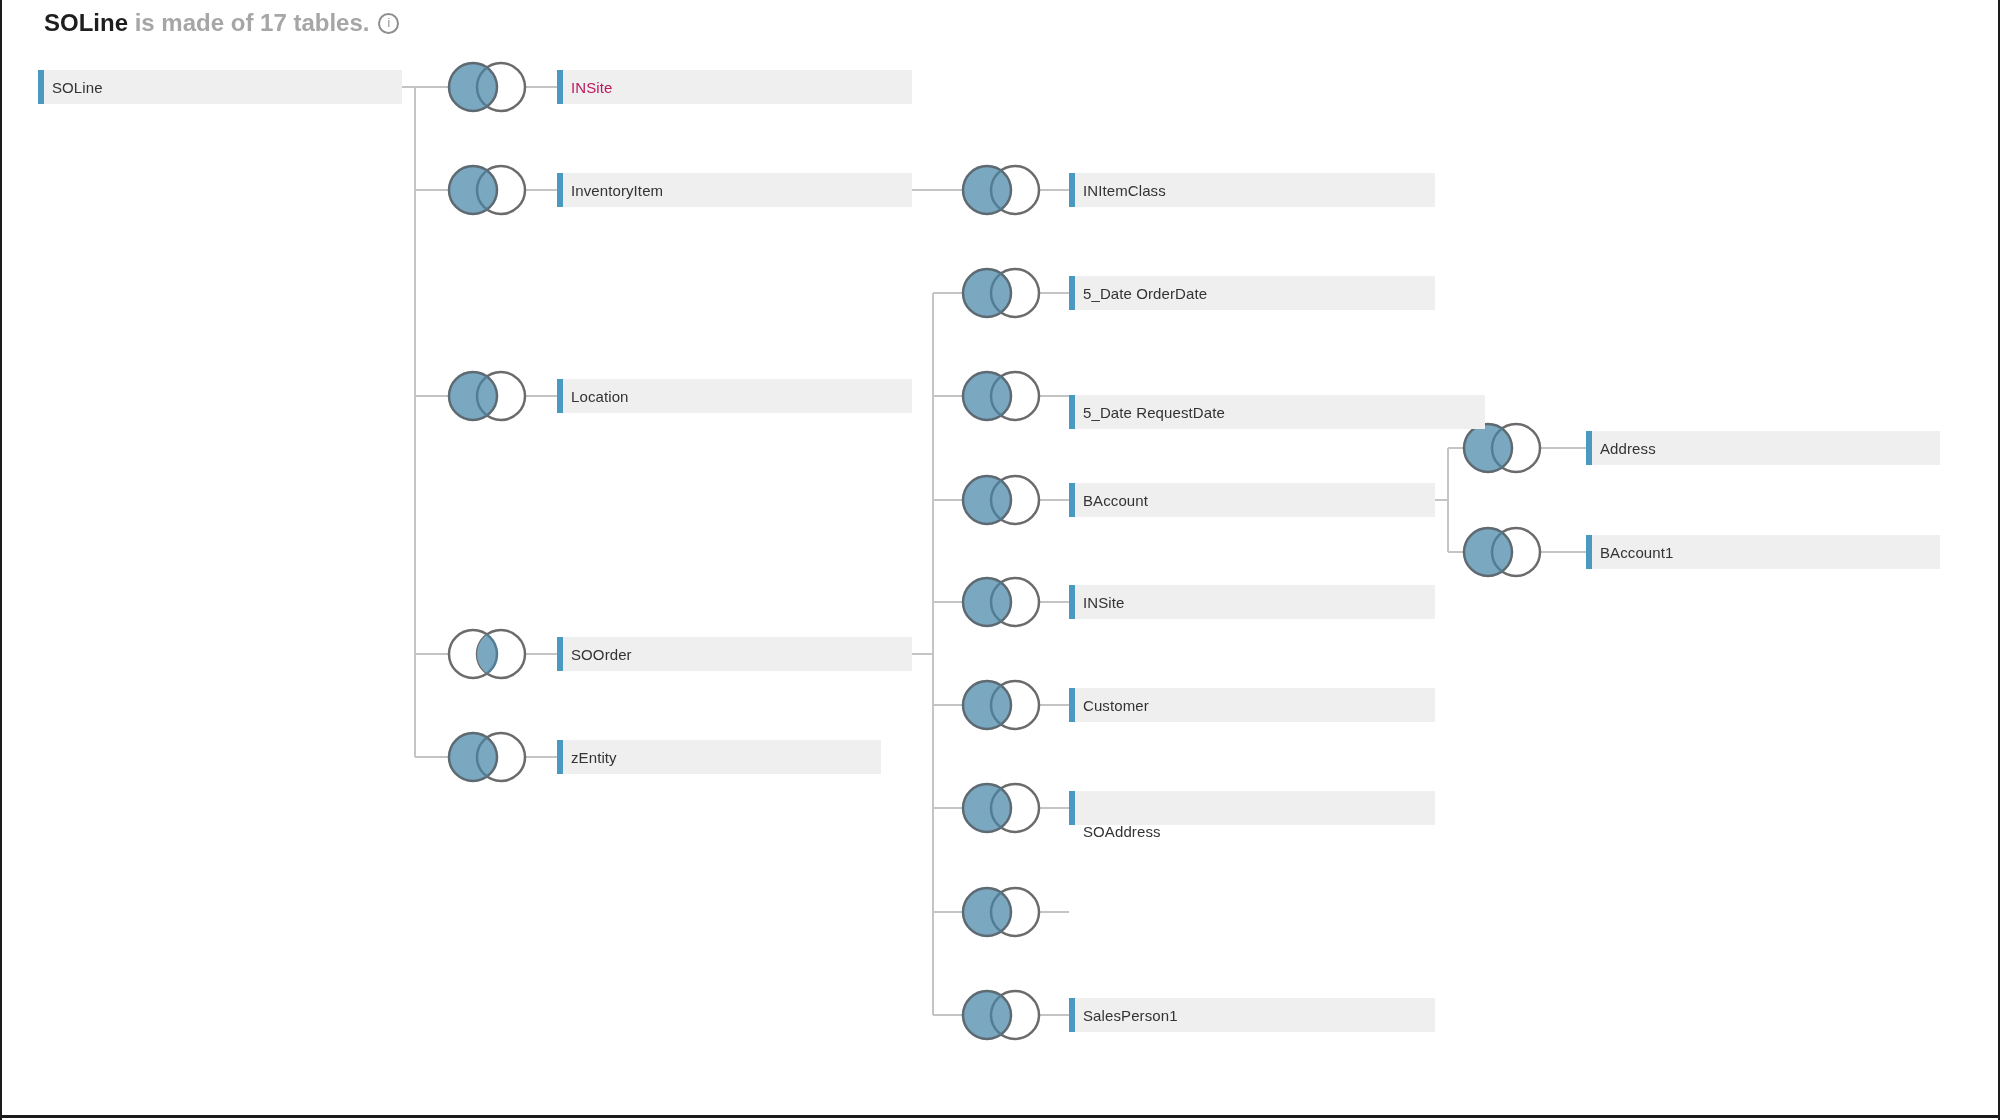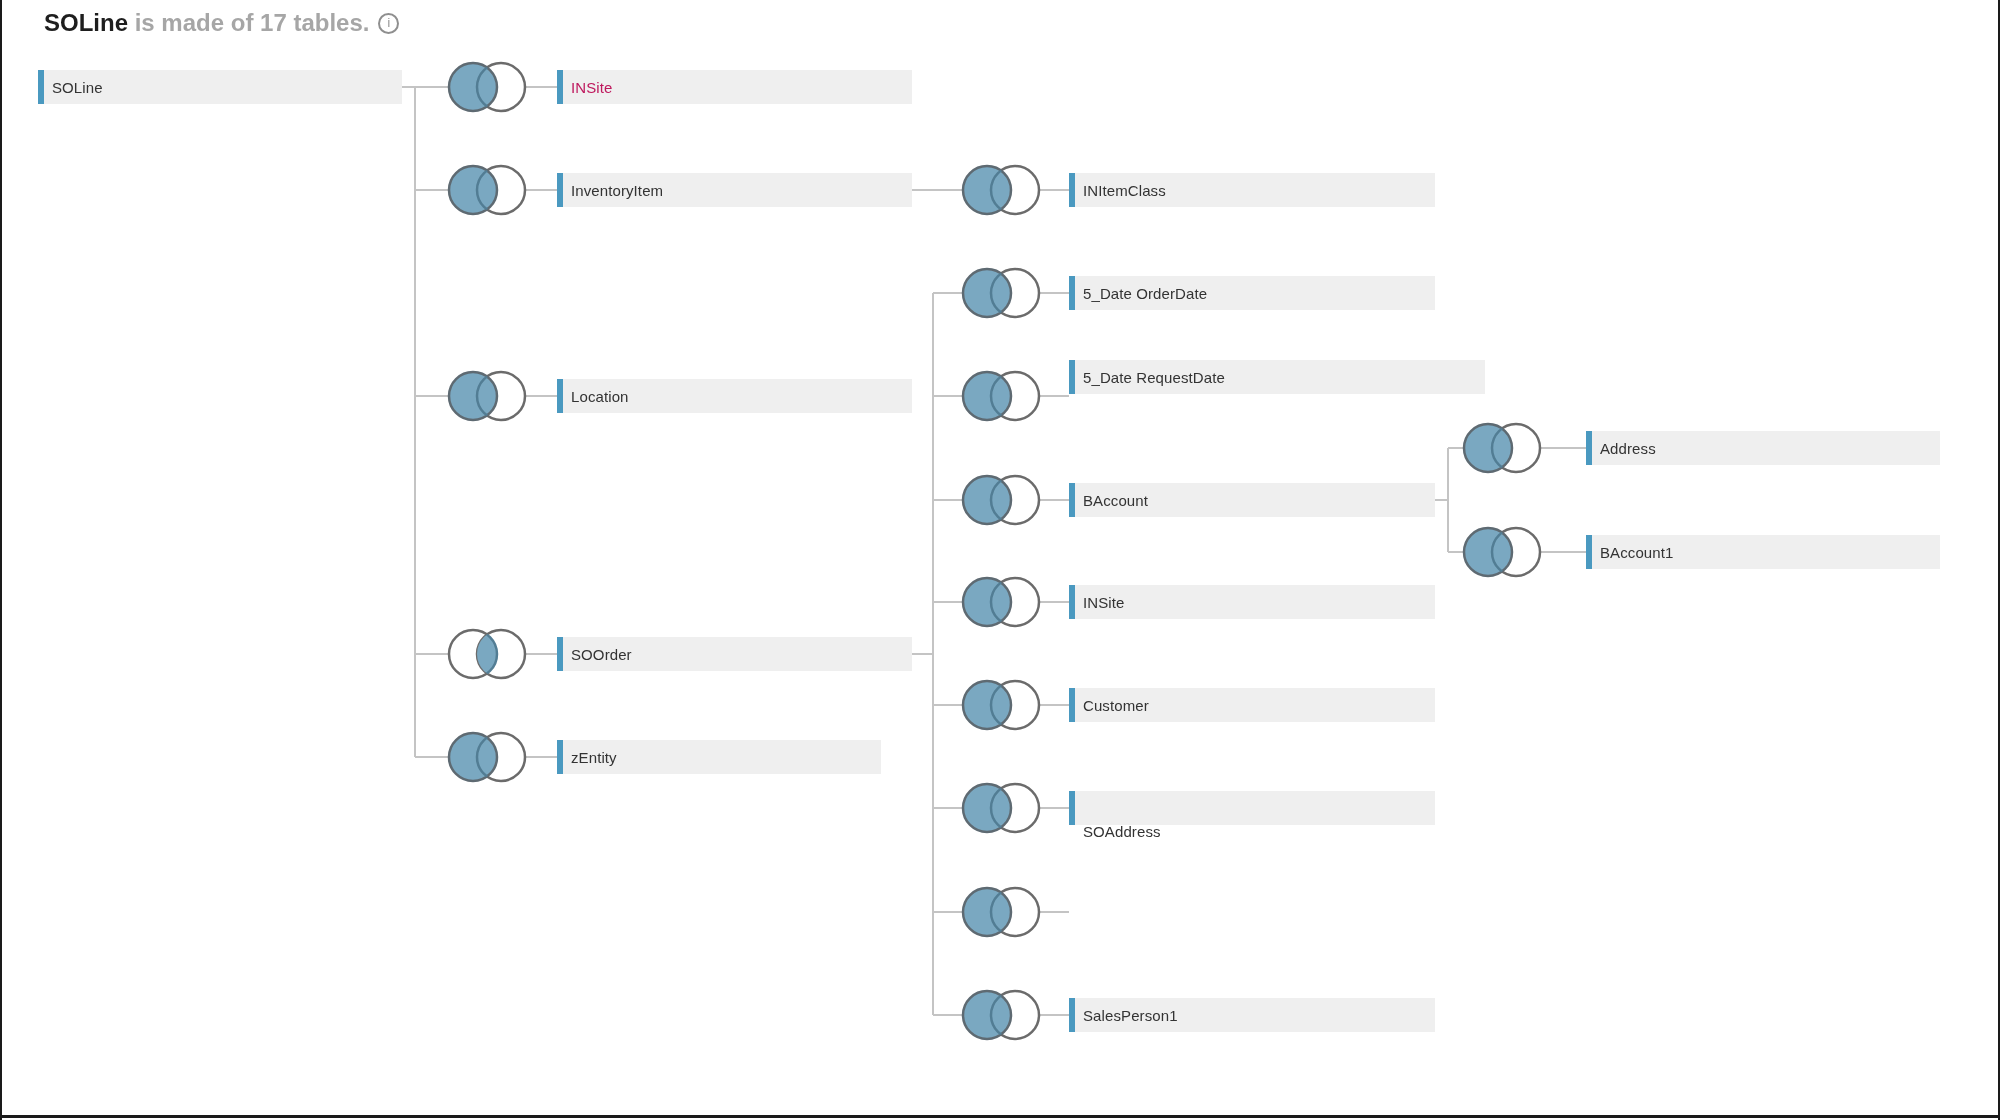--- a/index.html
+++ b/index.html
@@ -225,21 +225,21 @@
       <span class="nlabel" style="color: rgb(51, 51, 51);">InventoryItem</span>
     </div>
     <div class="node" style="left: 1069px; top: 173px; width: 366px; background: rgb(239, 239, 239);">
       <span class="accent" style="background: rgb(74, 153, 192);"></span>
       <span class="nlabel" style="color: rgb(51, 51, 51);">INItemClass</span>
     </div>
     <div class="node" style="left: 1069px; top: 276px; width: 366px; background: rgb(239, 239, 239);">
       <span class="accent" style="background: rgb(74, 153, 192);"></span>
       <span class="nlabel" style="color: rgb(51, 51, 51);">5_Date OrderDate</span>
     </div>
-    <div class="node" style="left: 1069px; top: 360px; width: 416px; background: rgb(239, 239, 239);">
+    <div class="node" style="left: 1069px; top: 395px; width: 416px; background: rgb(239, 239, 239);">
       <span class="accent" style="background: rgb(74, 153, 192);"></span>
       <span class="nlabel" style="color: rgb(51, 51, 51);">5_Date RequestDate</span>
     </div>
     <div class="node" style="left: 557px; top: 379px; width: 355px; background: rgb(239, 239, 239);">
       <span class="accent" style="background: rgb(74, 153, 192);"></span>
       <span class="nlabel" style="color: rgb(51, 51, 51);">Location</span>
     </div>
     <div class="node" style="left: 1586px; top: 431px; width: 354px; background: rgb(239, 239, 239);">
       <span class="accent" style="background: rgb(74, 153, 192);"></span>
       <span class="nlabel" style="color: rgb(51, 51, 51);">Address</span>

